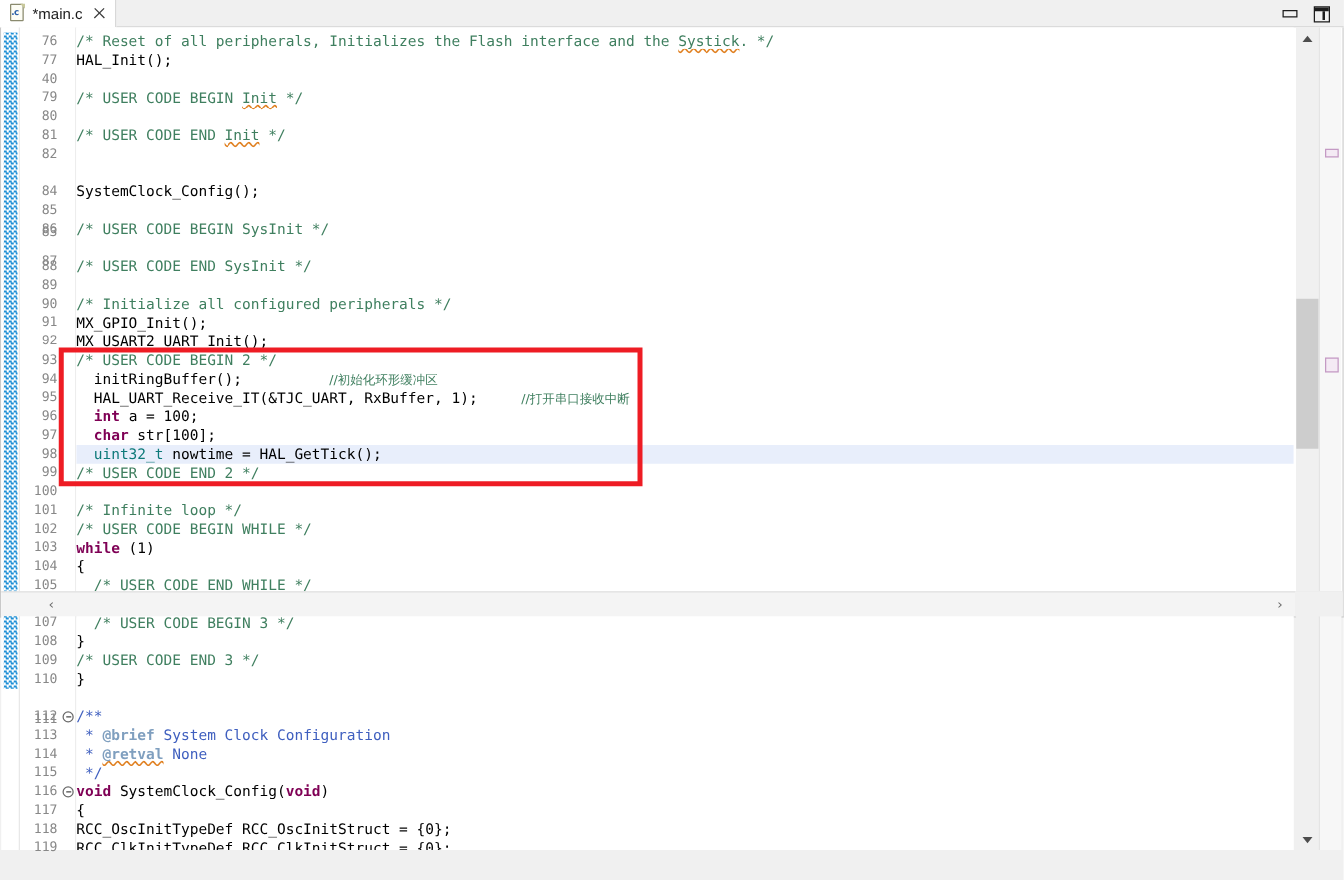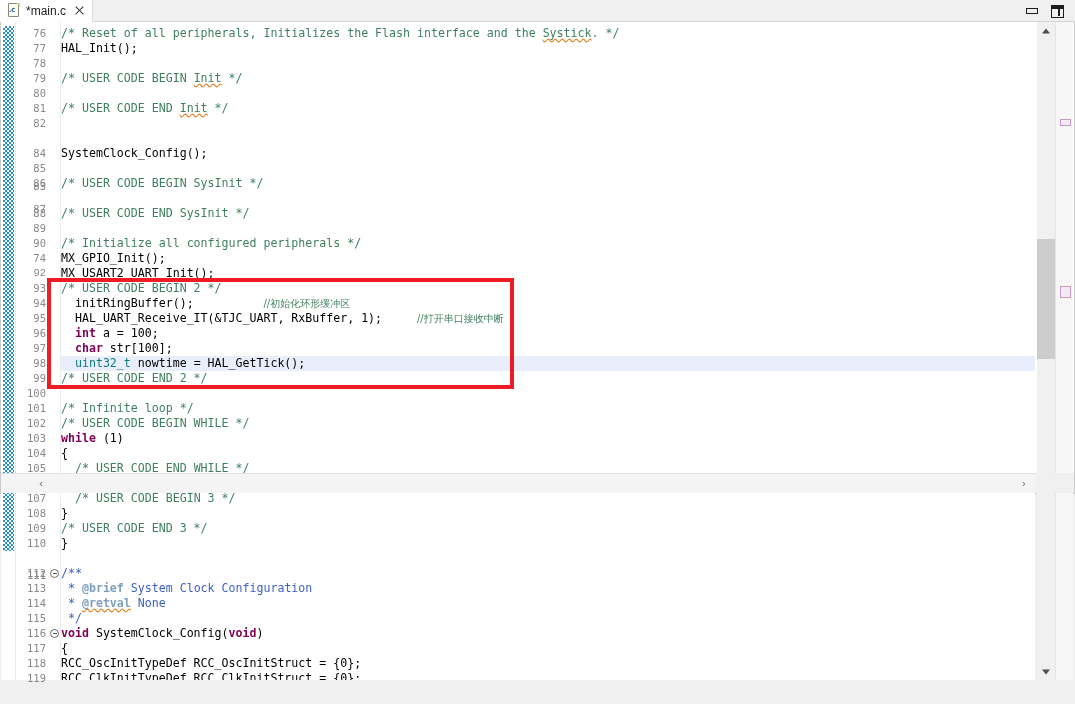--- a/index.html
+++ b/index.html
@@ -325,34 +325,34 @@
 
   <div class="editor">
 
     <div class="markerbar">
       <div class="changebar" id="changebar" style="top: 4px; height: 525px;"></div>
     </div>
 
     <div class="gutter" id="gutter">
         <div class="ln" style="top: 4px;">76</div>
         <div class="ln" style="top: 19px;">77</div>
-        <div class="ln" style="top: 34px;">78</div>
+        <div class="ln" style="top: 34px;">40</div>
         <div class="ln" style="top: 49px;">79</div>
         <div class="ln" style="top: 64px;">80</div>
         <div class="ln" style="top: 79px;">81</div>
         <div class="ln" style="top: 94px;">82</div>
         <div class="ln" style="top: 109px; margin-top: 48px;">83</div>
         <div class="ln" style="top: 124px;">84</div>
         <div class="ln" style="top: 139px;">85</div>
         <div class="ln" style="top: 154px;">86</div>
         <div class="ln" style="top: 180px;">87</div>
         <div class="ln" style="top: 184px;">88</div>
         <div class="ln" style="top: 199px;">89</div>
         <div class="ln" style="top: 214px;">90</div>
-        <div class="ln" style="top: 229px;">74</div>
+        <div class="ln" style="top: 229px;">91</div>
         <div class="ln" style="top: 244px; font-family: Liberation Mono, monospace;">92</div>
         <div class="ln" style="top: 259px;">93</div>
         <div class="ln" style="top: 274px;">94</div>
         <div class="ln" style="top: 289px;">95</div>
         <div class="ln" style="top: 304px;">96</div>
         <div class="ln" style="top: 319px;">97</div>
         <div class="ln" style="top: 334px;">98</div>
         <div class="ln" style="top: 349px;">99</div>
         <div class="ln" style="top: 364px;">100</div>
         <div class="ln" style="top: 379px;">101</div>

